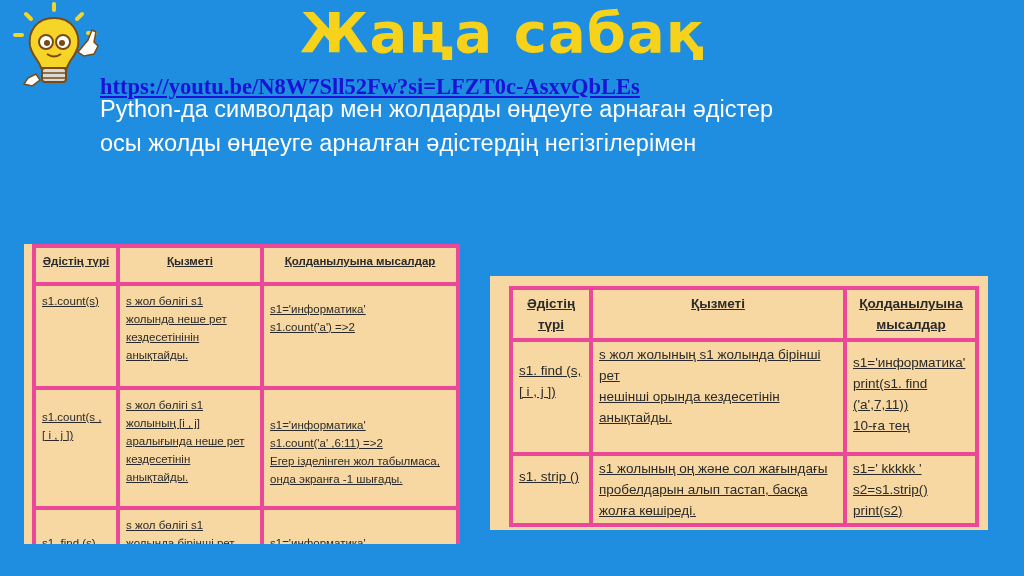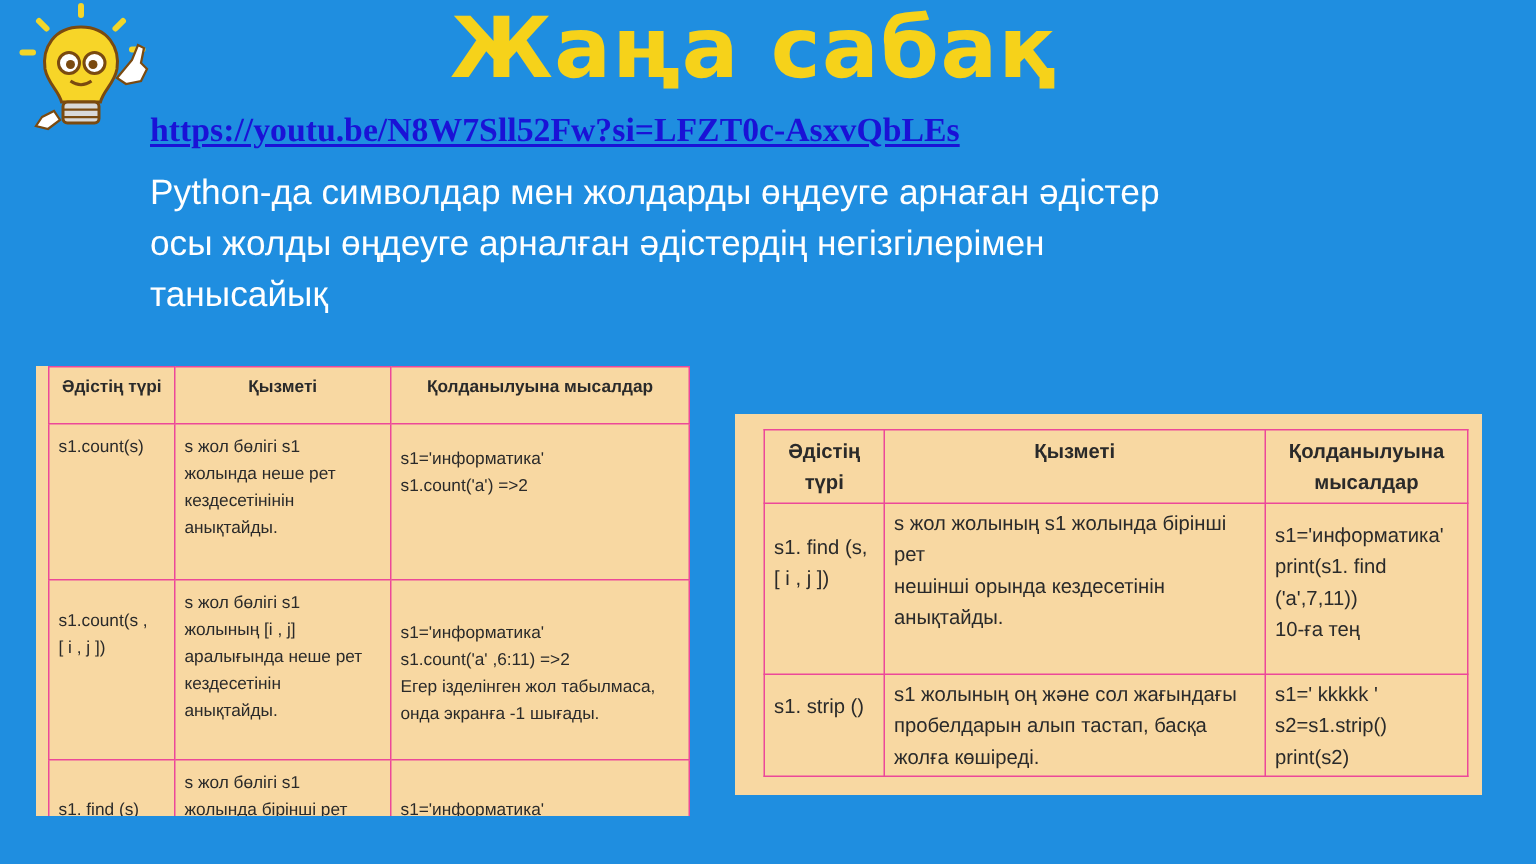--- a/index.html
+++ b/index.html
@@ -18,33 +18,33 @@
       font-size: 56px; color: #f6d21a; letter-spacing: 1px; line-height: 70px;
     }
 
     .link {
       position: absolute; left: 100px; top: 74px;
       font-family: "Liberation Serif", serif; font-weight: bold;
       font-size: 22.5px; color: #1a12d6; text-decoration: underline; line-height: 26px; text-align: center;
     }
 
     .intro {
-      position: absolute; left: 100px; top: 111px; width: 860px;
+      position: absolute; left: 100px; top: 92px; width: 860px;
       font-family: "Liberation Sans", sans-serif;
       font-size: 23.5px; color: #ffffff; line-height: 34px;
     }
 
     .table-card {
       position: absolute; background: #f8d8a2;
     }
     .card-left { left: 24px; top: 244px; width: 436px; height: 300px; overflow: hidden; }
     .card-right { left: 490px; top: 276px; width: 498px; height: 254px; }
 
     table { border-collapse: collapse; color: #2a2a2a; }
-    td, th { border: 1px solid #ec4899; vertical-align: top; }
+    td, th { border: 4px solid #ec4899; vertical-align: top; text-decoration: underline; }
 
     .tbl-left { position: absolute; left: 8px; top: 0; width: 428px; font-size: 11.5px; line-height: 18px; }
     .tbl-left th { font-weight: bold; text-align: center; padding: 4px 6px; height: 38px; }
     .tbl-left td { padding: 6px 6px; }
     .tbl-left .c1 { width: 84px; }
     .tbl-left .c2 { width: 144px; }
     .tbl-left .row-1 td { height: 104px; }
     .tbl-left .row-2 td { height: 120px; }
     .tbl-left .row-3 td { height: 80px; }
     .tbl-left td.mid { vertical-align: middle; }
@@ -85,21 +85,20 @@
     <path d="M22 76 L30 72 L34 78 L26 84 L18 82 Z" fill="#fff" stroke="#7a4a10" stroke-width="1.5"></path>
   </svg>
 
   <div class="title">Жаңа сабақ</div>
 
   <a class="link">https://youtu.be/N8W7Sll52Fw?si=LFZT0c-AsxvQbLEs</a>
 
   <div class="intro lines">
     <span>Python-да символдар мен жолдарды өңдеуге арнаған әдістер</span>
     <span>осы жолды өңдеуге арналған әдістердің негізгілерімен</span>
-    <span>танысайық</span>
   </div>
 
   <div class="table-card card-left">
     <table class="tbl-left">
       <tbody>
           <tr>
         <th class="c1">Әдістің түрі</th>
         <th class="c2">Қызметі</th>
         <th>Қолданылуына мысалдар</th>
       </tr>

